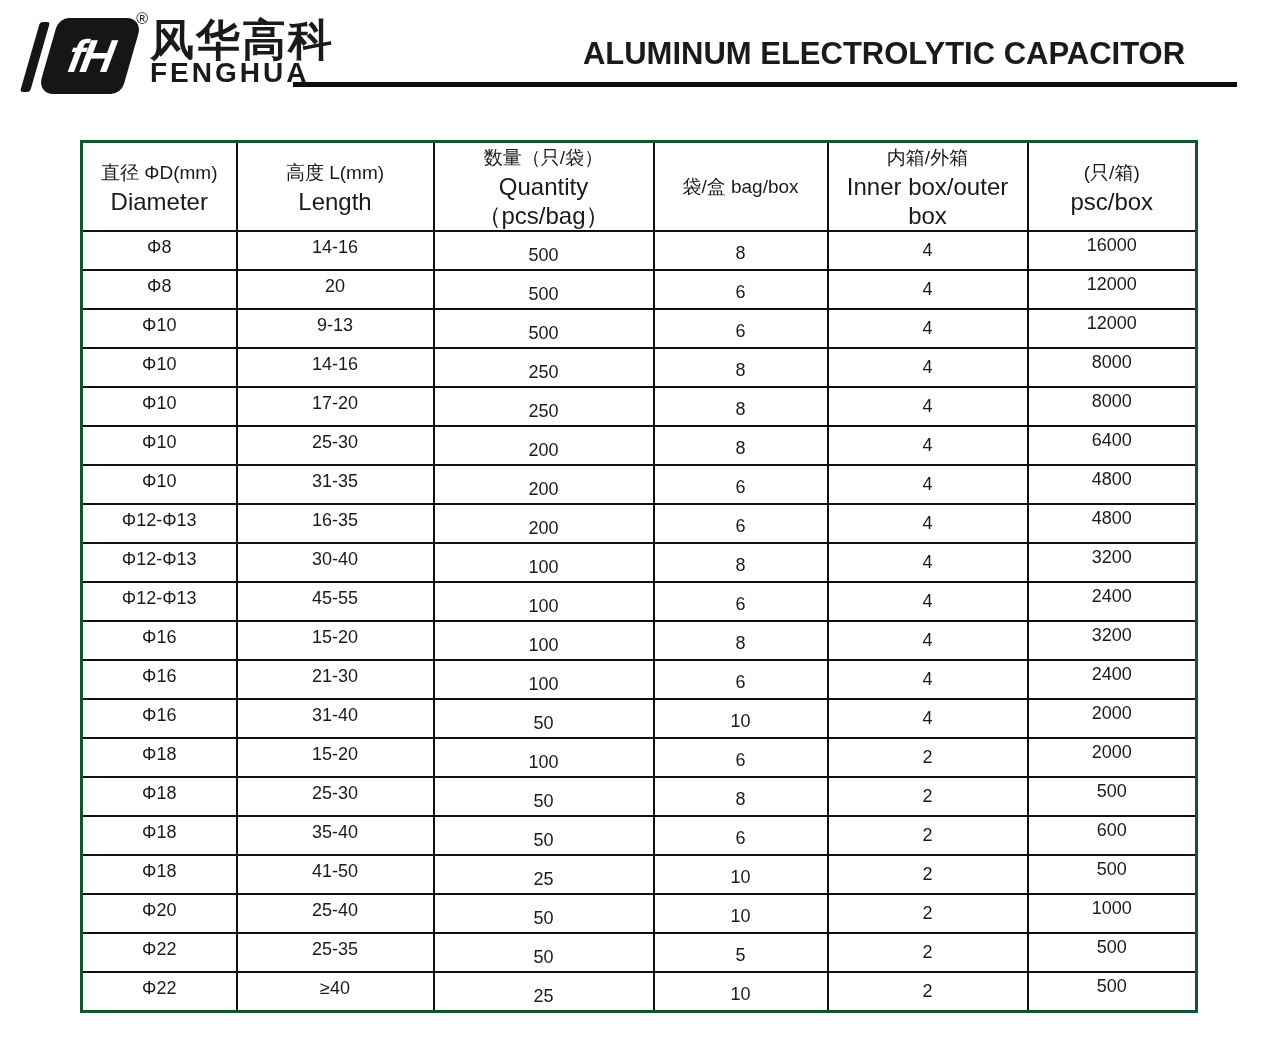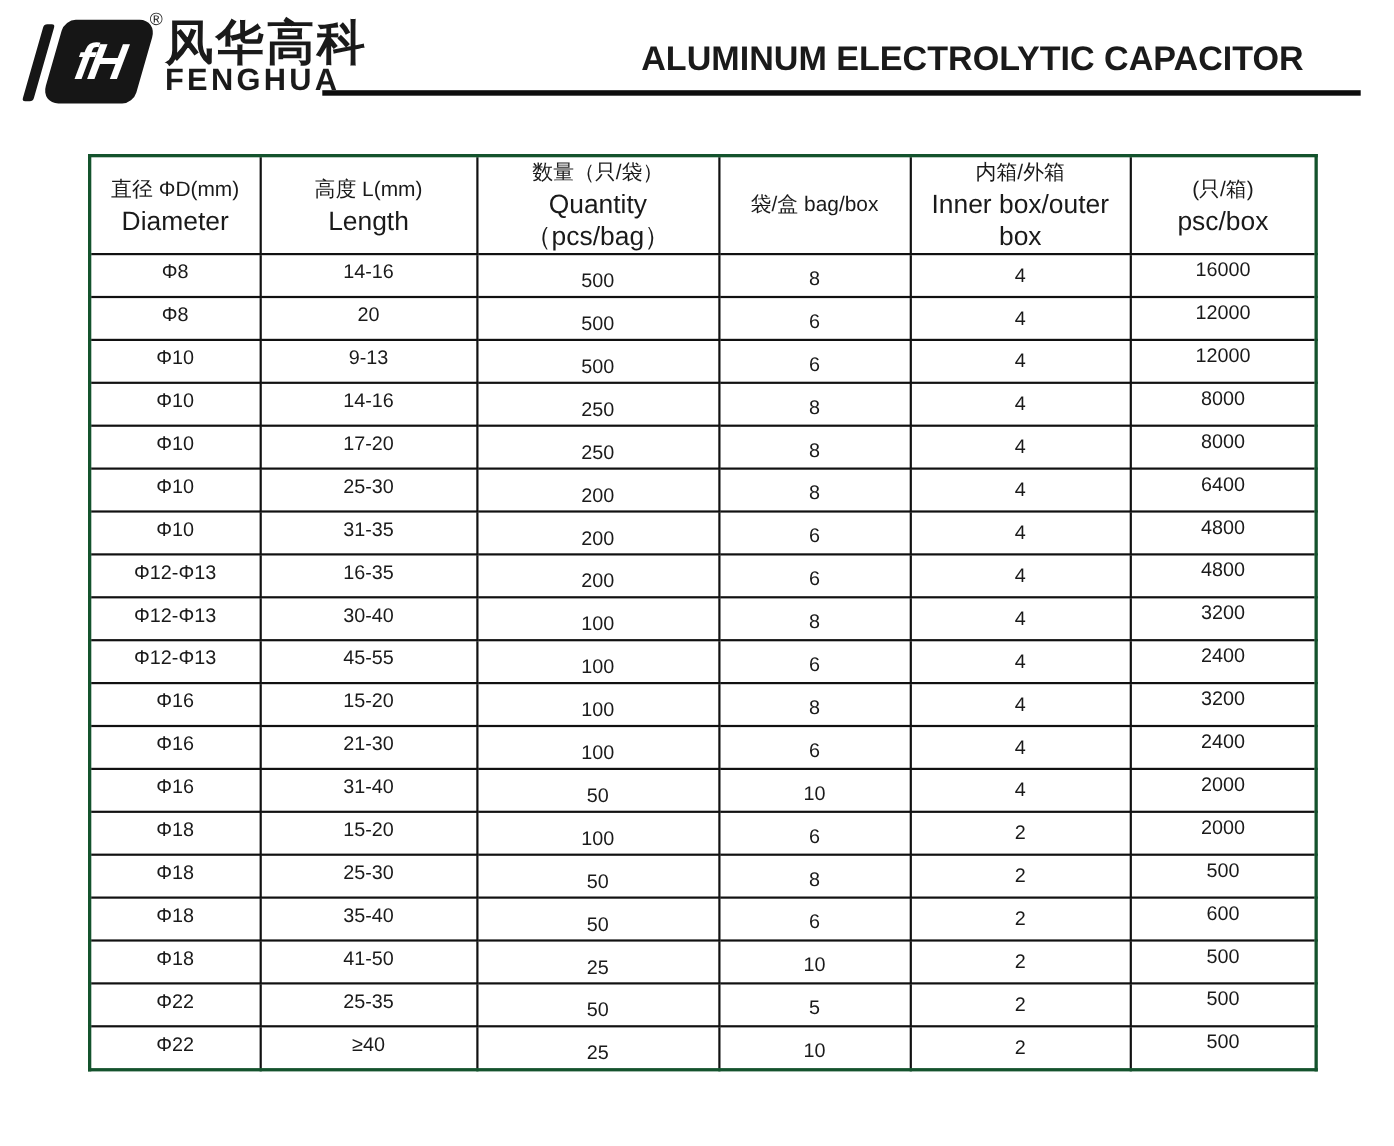--- a/index.html
+++ b/index.html
@@ -259,20 +259,28 @@
       </tr>
       <tr>
         <td class="c1"><span class="cellv">Φ18</span></td>
         <td class="c2"><span class="cellv">41-50</span></td>
         <td class="c3"><span class="cellv">25</span></td>
         <td class="c4"><span class="cellv">10</span></td>
         <td class="c5"><span class="cellv">2</span></td>
         <td class="c6"><span class="cellv">500</span></td>
       </tr>
       <tr>
+        <td class="c1"><span class="cellv">Φ20</span></td>
+        <td class="c2"><span class="cellv">25-40</span></td>
+        <td class="c3"><span class="cellv">50</span></td>
+        <td class="c4"><span class="cellv">10</span></td>
+        <td class="c5"><span class="cellv">2</span></td>
+        <td class="c6"><span class="cellv">1000</span></td>
+      </tr>
+      <tr>
         <td class="c1"><span class="cellv">Φ22</span></td>
         <td class="c2"><span class="cellv">25-35</span></td>
         <td class="c3"><span class="cellv">50</span></td>
         <td class="c4"><span class="cellv">5</span></td>
         <td class="c5"><span class="cellv">2</span></td>
         <td class="c6"><span class="cellv">500</span></td>
       </tr>
       <tr>
         <td class="c1"><span class="cellv">Φ22</span></td>
         <td class="c2"><span class="cellv">≥40</span></td>

